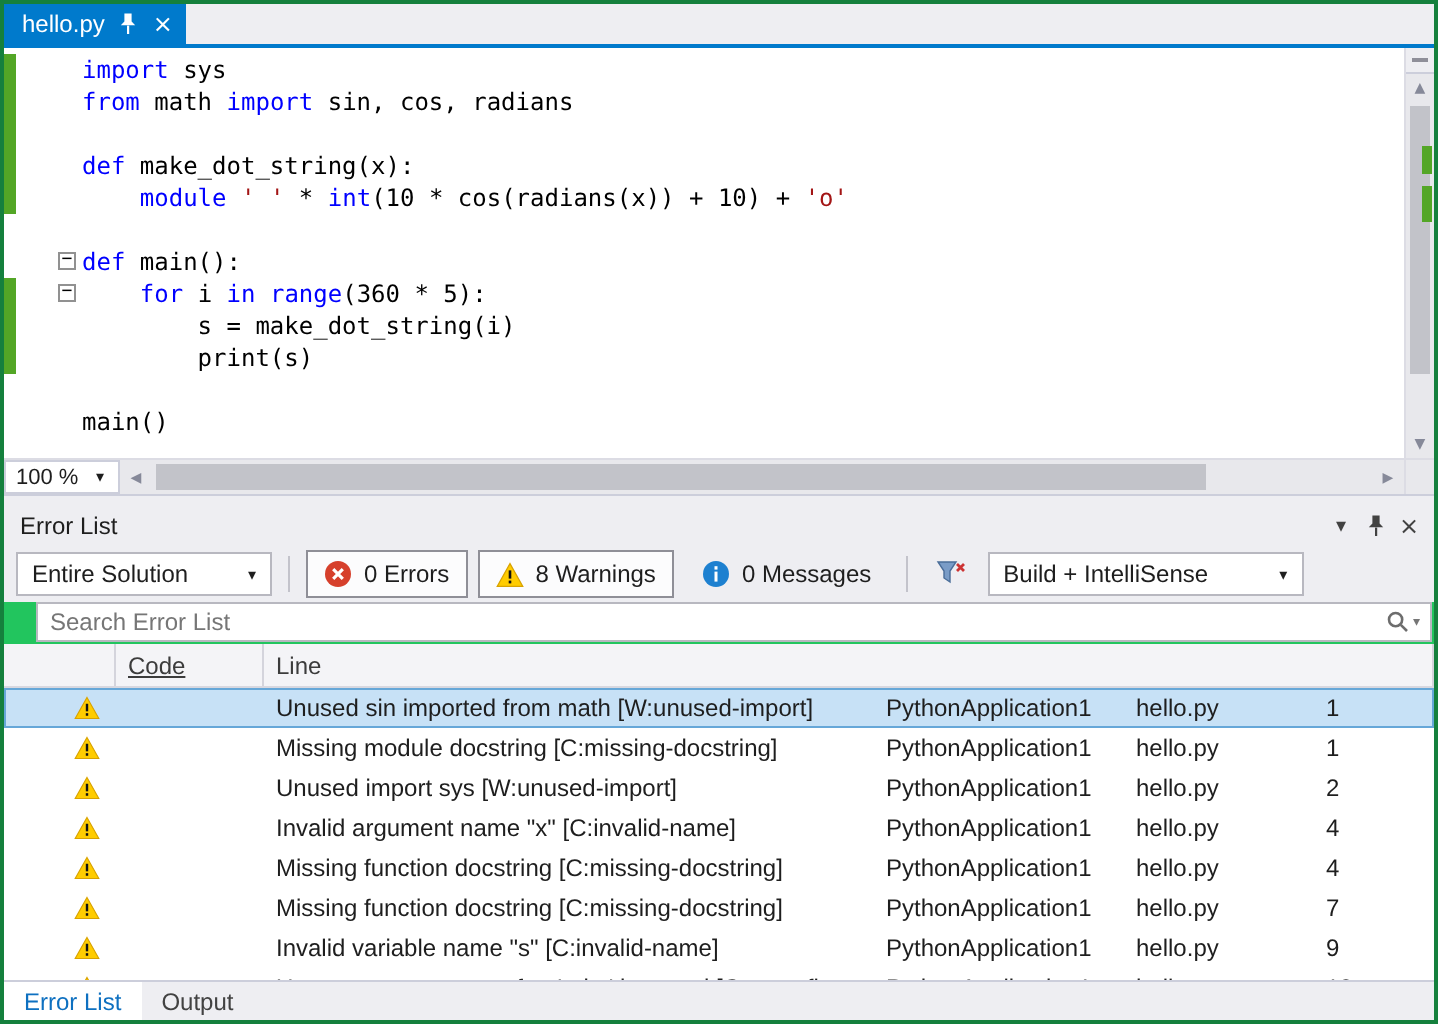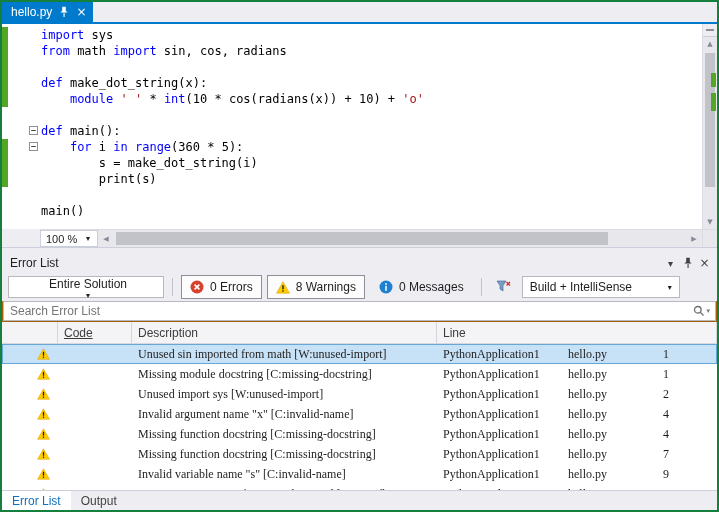--- a/index.html
+++ b/index.html
@@ -35,65 +35,65 @@
   .vscroll { flex:0 0 15px; background:#e8e8ec; border-left:1px solid #dcdce4; display:flex; flex-direction:column; }
   .vs-grip { height:13px; background:#eeeef2; border-bottom:1px solid #cccedb; position:relative; }
   .vs-grip-bar { position:absolute; left:3px; right:3px; top:5px; height:2px; background:#8f8f99; }
   .vs-arrow { height:14px; text-align:center; font-size:7px; line-height:14px; color:#868999; }
   .vs-track { flex:1; position:relative; }
   .vs-thumb { position:absolute; left:2px; right:2px; top:2px; height:82%; background:#c2c3c9; }
   .vs-mark { position:absolute; right:1px; width:5px; background:#53a626; }
   .vs-mark.m1 { top:22px; height:14px; }
   .vs-mark.m2 { top:42px; height:18px; }
 
-  .hscroll-row { flex:0 0 17px; background:#e8e8ec; display:flex; align-items:center; border-top:1px solid #dcdce4;margin-left:38px; }
+  .hscroll-row { flex:0 0 17px; background:#e8e8ec; display:flex; align-items:center; border-top:1px solid #dcdce4; }
   .zoom-combo { flex:0 0 58px; height:17px; background:#fff; border:1px solid #cccedb; display:flex; align-items:center; padding:0 3px 0 5px; font-size:11px; }
   .zoom-label { flex:1; }
   .combo-arrow { width:12px; text-align:center; font-size:8px; color:#1e1e1e; }
   .h-arrow { flex:0 0 16px; text-align:center; font-size:7px; color:#868999; }
   .h-track { flex:1; position:relative; height:100%; }
   .h-thumb { position:absolute; left:2px; top:2px; bottom:2px; width:86%; background:#c2c3c9; }
   .h-corner { flex:0 0 15px; height:100%; background:#e8e8ec; border-left:1px solid #dcdce4; }
 
   .splitter { flex:0 0 6px; background:#eeeef2; border-top:1px solid #cccedb; }
 
   
   .panel-header { flex:0 0 20px; background:#eeeef2; display:flex; align-items:center; padding:0 4px 0 8px; }
   .panel-title { flex:1; color:#1e1e1e; }
   .ph-icon { width:17px; text-align:center; color:#424242; font-size:10px; display:flex; justify-content:center; align-items:center; }
 
   .toolbar { flex:0 0 28px; background:#eeeef2; display:flex; align-items:center; padding:0 6px; gap:5px; }
   .combo { height:22px; background:#fff; border:1px solid #b8b8c0; display:flex; align-items:center; padding:0 3px 0 7px; }
   .combo-label { flex:1; white-space:nowrap; }
-  .combo.scope { width:156px;flex-direction:column; }
+  .combo.scope { width:128px; }
   .combo.source { width:158px; }
   .tsep { width:1px; height:18px; background:#c3c3cb; margin:0 3px; }
   button.tbtn { height:22px; display:flex; align-items:center; gap:6px; padding:11px 8px; border:1px solid transparent;
                 background:transparent; font:12px "Liberation Sans",sans-serif; color:#1e1e1e; cursor:default; }
   button.tbtn.framed { border-color:#8f8f97; background:#fcfcfd; }
   button.tbtn.icon-only { padding:0 5px; }
 
-  .search-row { flex:0 0 21px; background:#a16207; padding:0 1px 1px 1px; }
+  .search-row { flex:0 0 21px; background:#22c55e; padding:0 1px 1px 16px; }
   .search-box { height:20px; background:#fff; border:1px solid #b8b8c0; display:flex; align-items:center; }
   .search-input { flex:1; border:0; outline:0; background:transparent; padding:0 6px;
                   font:12px "Liberation Sans",sans-serif; color:#1e1e1e; }
   .search-input::placeholder { color:#767676; opacity:1; }
   .search-icons { display:flex; align-items:center; gap:1px; padding:0 5px; color:#767676; }
   .sarrow { font-size:7px; }
 
   .grid-header { flex:0 0 22px; background:#f4f4f7; display:flex; border-bottom:1px solid #d8d8e0; }
   .gh { display:flex; align-items:center; padding:0 6px; border-right:1px solid #d4d4dc; color:#3c3c3c; white-space:nowrap; overflow:hidden; }
   .w-icon { flex:0 0 56px; }
   .w-code { flex:0 0 74px;text-decoration:underline; }
   .w-desc { flex:0 0 305px; }
   .w-proj { flex:0 0 125px; }
   .w-file { flex:0 0 95px; }
   .w-line { flex:1 1 auto; }
 
-  .grid-body { flex:1 1 auto; overflow:hidden; background:#5eead4;font-family:Liberation Serif, serif; }
+  .grid-body { flex:1 1 auto; overflow:hidden; background:#5eead4; }
   .erow { height:20px; display:flex; align-items:center; background:#fff; }
   .erow.selected { background:#c7e1f6; box-shadow: inset 0 0 0 1px #66a7d8; }
   .c { padding:0 6px; white-space:nowrap; overflow:hidden; }
   .c-icon { flex:0 0 56px; display:flex; justify-content:flex-end; padding-right:8px; }
   .c-code { flex:0 0 74px; }
   .c-desc { flex:0 0 305px; }
   .c-proj { flex:0 0 125px; }
   .c-file { flex:0 0 95px; }
   .c-line { flex:1 1 auto; }
 
@@ -278,21 +278,20 @@
             <path d="M7.4 7.4 L10.5 10.5" stroke="#6d6d6d" stroke-width="1.3"></path>
           </svg>
         <span class="sarrow glyph">▾</span>
       </span>
     </div>
   </div>
 
   <div class="grid-header">
     <div class="gh w-icon"></div>
     <div class="gh w-code">Code</div>
-    <div class="gh w-desc">Description</div>
     <div class="gh w-line">Line</div>
   </div>
 
   <div class="grid-body" id="error-rows">
       <div class="erow selected">
     <div class="c c-icon">
       <svg width="13" height="12" viewBox="0 0 14 13">
             <path d="M7 0.8 L13.4 12.2 H0.6 Z" fill="#ffcc00" stroke="#d8a200" stroke-width="0.6"></path>
             <rect x="6.35" y="4.2" width="1.3" height="4.1" fill="#111111"></rect>
             <rect x="6.35" y="9.3" width="1.3" height="1.4" fill="#111111"></rect>

